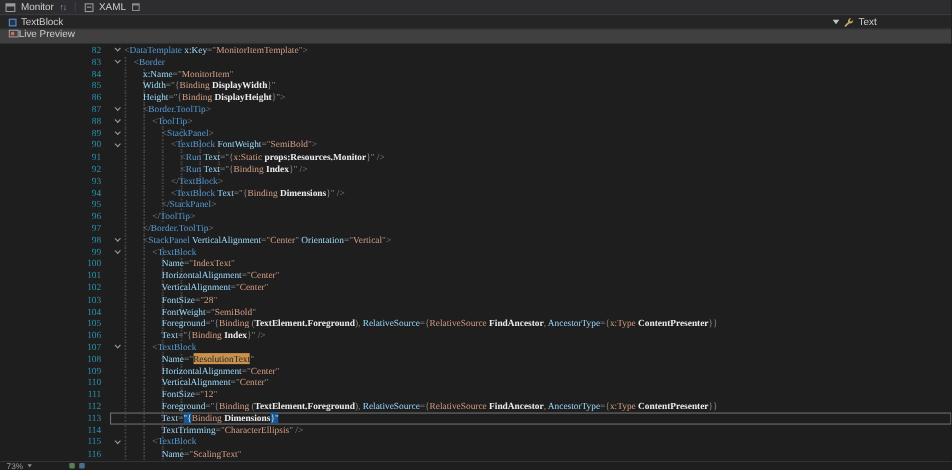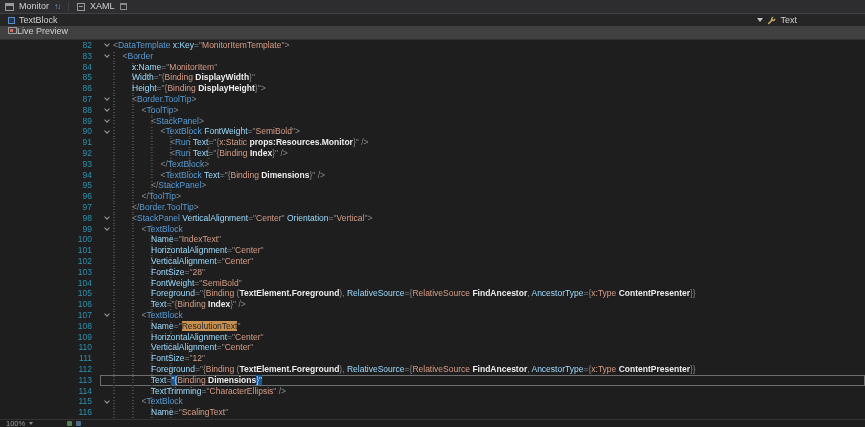--- a/index.html
+++ b/index.html
@@ -31,21 +31,21 @@
   .elem-ic{width:7px;height:7px;border:1px solid #5a8ac8;background:#24344a}
   .chev-down{width:0;height:0;border-left:3px solid transparent;border-right:3px solid transparent;
              border-top:4px solid #c5c5c5;display:inline-block;flex:none}
   .wrench{display:inline-flex;align-items:center;flex:none}
   .preview-ic{width:9px;height:7px;border:1px solid #999;position:relative}
   .preview-ic::after{content:"";position:absolute;left:1px;top:1px;width:3px;height:3px;background:#d16b5f}
 
   
   .editor{flex:1;min-height:0;background:#1e1e1e;overflow:hidden;position:relative}
   .code-area{position:absolute;inset:0}
-  .code-row{display:flex;height:10.8px;line-height:10.8px;font-family:Liberation Sans, sans-serif;
+  .code-row{display:flex;height:10.8px;line-height:10.8px;font-family:Liberation Serif, serif;
             font-size:8.5px;white-space:pre}
   .ln{width:100px;flex:none;text-align:right;padding-right:8px;color:var(--lineno)}
   .rowbody{display:flex;flex:1;min-width:0}
   .rowbody.current{outline:1px solid var(--curline);outline-offset:-1px}
   .fold{width:13px;flex:none;display:flex;align-items:center;justify-content:center}
   .chev{width:4px;height:4px;border-right:1px solid #9a9a9a;border-bottom:1px solid #9a9a9a;
         transform:rotate(45deg);margin-top:-2px}
   .codewrap{position:relative;flex:1;min-width:0}
   .guides{position:absolute;left:0;top:0;bottom:0;
           background-image:radial-gradient(circle at 1px 1.5px,var(--guide) .6px,transparent .8px);
@@ -135,18 +135,18 @@
       <div class="code-row"><span class="ln">111</span><span class="rowbody"><span class="fold"></span><span class="codewrap"><span class="guides" style="width: 16ch;"></span><span class="txt"><span class="t-delim"> </span><span class="t-delim"> </span><span class="t-delim"> </span><span class="t-delim"> </span><span class="t-delim"> </span><span class="t-delim"> </span><span class="t-delim"> </span><span class="t-delim"> </span><span class="t-delim"> </span><span class="t-delim"> </span><span class="t-delim"> </span><span class="t-delim"> </span><span class="t-delim"> </span><span class="t-delim"> </span><span class="t-delim"> </span><span class="t-delim"> </span><span class="t-attr">FontSize</span><span class="t-delim">=</span><span class="t-delim">"</span><span class="t-val">12</span><span class="t-delim">"</span></span></span></span></div>
       <div class="code-row"><span class="ln">112</span><span class="rowbody"><span class="fold"></span><span class="codewrap"><span class="guides" style="width: 16ch;"></span><span class="txt"><span class="t-delim"> </span><span class="t-delim"> </span><span class="t-delim"> </span><span class="t-delim"> </span><span class="t-delim"> </span><span class="t-delim"> </span><span class="t-delim"> </span><span class="t-delim"> </span><span class="t-delim"> </span><span class="t-delim"> </span><span class="t-delim"> </span><span class="t-delim"> </span><span class="t-delim"> </span><span class="t-delim"> </span><span class="t-delim"> </span><span class="t-delim"> </span><span class="t-attr">Foreground</span><span class="t-delim">=</span><span class="t-delim">"</span><span class="t-delim">{</span><span class="t-val">Binding</span><span class="t-delim"> </span><span class="t-delim">(</span><span class="t-bind">TextElement.Foreground</span><span class="t-delim">)</span><span class="t-delim">,</span><span class="t-delim"> </span><span class="t-attr">RelativeSource</span><span class="t-delim">=</span><span class="t-delim">{</span><span class="t-val">RelativeSource</span><span class="t-delim"> </span><span class="t-bind">FindAncestor</span><span class="t-delim">,</span><span class="t-delim"> </span><span class="t-attr">AncestorType</span><span class="t-delim">=</span><span class="t-delim">{</span><span class="t-val">x:Type</span><span class="t-delim"> </span><span class="t-bind">ContentPresenter</span><span class="t-delim">}</span><span class="t-delim">}</span></span></span></span></div>
       <div class="code-row"><span class="ln">113</span><span class="rowbody current"><span class="fold"></span><span class="codewrap"><span class="guides" style="width: 16ch;"></span><span class="txt"><span class="t-delim"> </span><span class="t-delim"> </span><span class="t-delim"> </span><span class="t-delim"> </span><span class="t-delim"> </span><span class="t-delim"> </span><span class="t-delim"> </span><span class="t-delim"> </span><span class="t-delim"> </span><span class="t-delim"> </span><span class="t-delim"> </span><span class="t-delim"> </span><span class="t-delim"> </span><span class="t-delim"> </span><span class="t-delim"> </span><span class="t-delim"> </span><span class="t-attr">Text</span><span class="t-delim">=</span><span class="t-delim hl-brace">"</span><span class="t-delim hl-brace">{</span><span class="t-val">Binding</span><span class="t-delim"> </span><span class="t-bind">Dimensions</span><span class="t-delim hl-brace">}</span><span class="t-delim hl-brace">"</span></span></span></span></div>
       <div class="code-row"><span class="ln">114</span><span class="rowbody"><span class="fold"></span><span class="codewrap"><span class="guides" style="width: 16ch;"></span><span class="txt"><span class="t-delim"> </span><span class="t-delim"> </span><span class="t-delim"> </span><span class="t-delim"> </span><span class="t-delim"> </span><span class="t-delim"> </span><span class="t-delim"> </span><span class="t-delim"> </span><span class="t-delim"> </span><span class="t-delim"> </span><span class="t-delim"> </span><span class="t-delim"> </span><span class="t-delim"> </span><span class="t-delim"> </span><span class="t-delim"> </span><span class="t-delim"> </span><span class="t-attr">TextTrimming</span><span class="t-delim">=</span><span class="t-delim">"</span><span class="t-val">CharacterEllipsis</span><span class="t-delim">"</span><span class="t-delim"> </span><span class="t-delim">/</span><span class="t-delim">&gt;</span></span></span></span></div>
       <div class="code-row"><span class="ln">115</span><span class="rowbody"><span class="fold"><span class="chev"></span></span><span class="codewrap"><span class="guides" style="width: 12ch;"></span><span class="txt"><span class="t-delim"> </span><span class="t-delim"> </span><span class="t-delim"> </span><span class="t-delim"> </span><span class="t-delim"> </span><span class="t-delim"> </span><span class="t-delim"> </span><span class="t-delim"> </span><span class="t-delim"> </span><span class="t-delim"> </span><span class="t-delim"> </span><span class="t-delim"> </span><span class="t-delim">&lt;</span><span class="t-el">TextBlock</span></span></span></span></div>
       <div class="code-row"><span class="ln">116</span><span class="rowbody"><span class="fold"></span><span class="codewrap"><span class="guides" style="width: 16ch;"></span><span class="txt"><span class="t-delim"> </span><span class="t-delim"> </span><span class="t-delim"> </span><span class="t-delim"> </span><span class="t-delim"> </span><span class="t-delim"> </span><span class="t-delim"> </span><span class="t-delim"> </span><span class="t-delim"> </span><span class="t-delim"> </span><span class="t-delim"> </span><span class="t-delim"> </span><span class="t-delim"> </span><span class="t-delim"> </span><span class="t-delim"> </span><span class="t-delim"> </span><span class="t-attr">Name</span><span class="t-delim">=</span><span class="t-delim">"</span><span class="t-val">ScalingText</span><span class="t-delim">"</span></span></span></span></div>
     </div>
 </div>
 
 <div class="status">
-  <span>100%</span>
+  <span>73%</span>
   <span class="chev-down small"></span>
   <span class="status-gap"></span>
   <span class="mini-ic a"></span>
   <span class="mini-ic b"></span>
 </div>
 
 </body></html>

